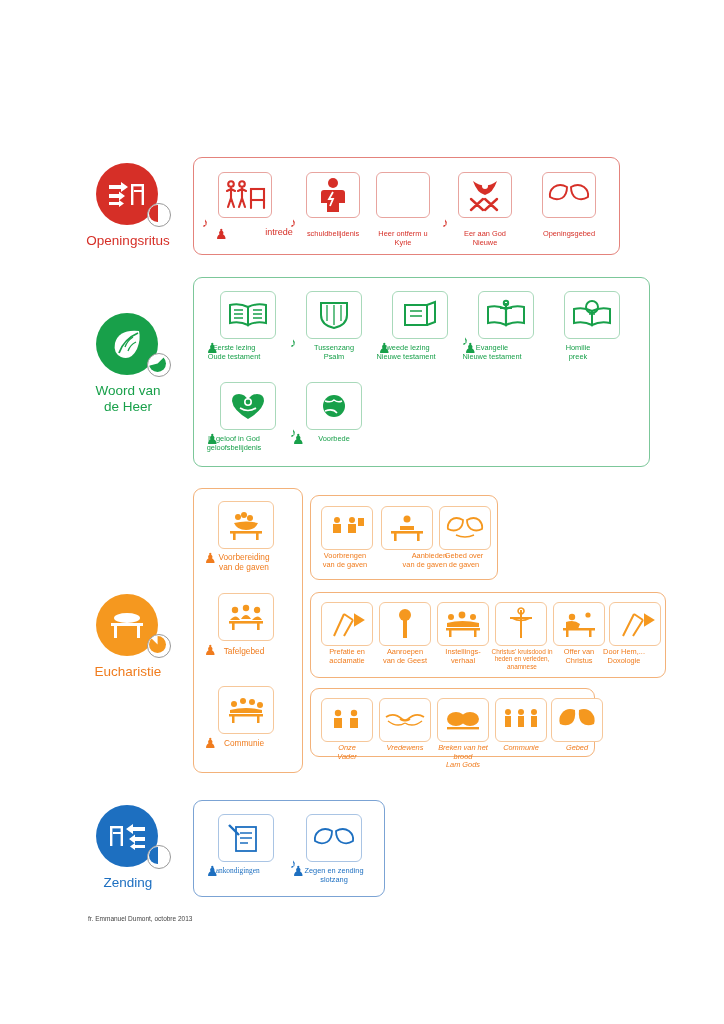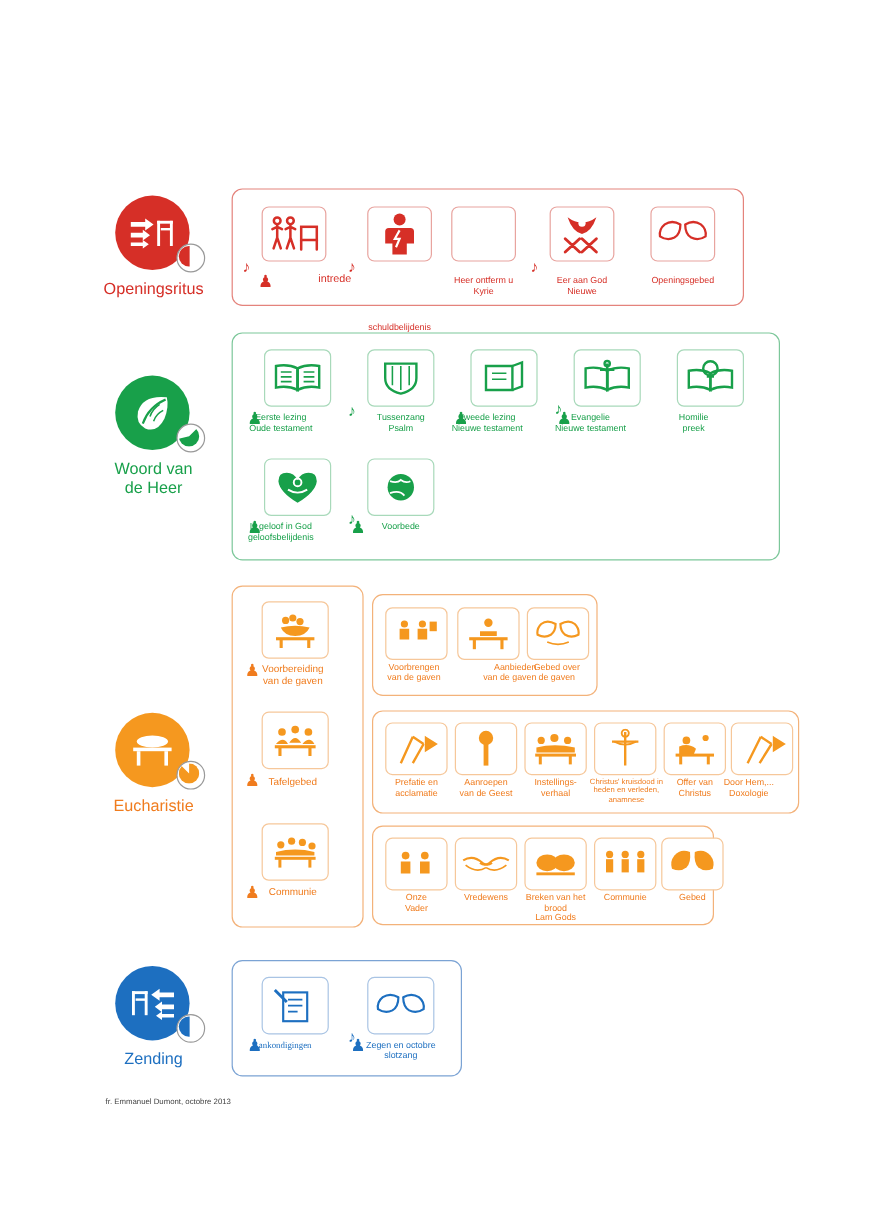--- a/index.html
+++ b/index.html
@@ -123,21 +123,21 @@
       <div class="card bd-red" style="left:112px;top:14px;width:54px;height:46px;">
         <svg width="42" height="38" viewBox="0 0 42 38">
           <g fill="#d62f27">
             <circle cx="21" cy="7" r="5"></circle>
             <path d="M12 14 h18 a3 3 0 0 1 3 3 v10 h-6 v9 h-12 v-9 h-6 v-10 a3 3 0 0 1 3 -3 z"></path>
           </g>
           <path d="M21 16 l-4 7 h4 l-3 7" fill="none" stroke="#fff" stroke-width="1.8"></path>
         </svg>
       </div>
       <div class="note red" style="left:96px;top:58px;">♪</div>
-      <div class="cap red" style="left: 97px; top: 72px; white-space: pre-line; margin-top: 39px;">schuldbelijdenis</div>
+      <div class="cap red" style="left: 97px; top: 72px; white-space: pre-line;">schuldbelijdenis</div>
 
       <div class="card bd-red" style="left:182px;top:14px;width:54px;height:46px;">
         <span></span>
       </div>
       <div class="cap red" style="left:167px;top:72px;white-space:pre-line;">Heer ontferm u
 Kyrie</div>
 
       <div class="card bd-red" style="left:264px;top:14px;width:54px;height:46px;">
         <svg width="44" height="36" viewBox="0 0 44 36">
           <g fill="#d62f27">
@@ -461,21 +461,21 @@
           <g fill="none" stroke="#f5981f" stroke-width="2">
             <path d="M8 27 l11 -22 M19 5 l9 6 M28 11 l-10 16"></path>
             <path d="M30 6 l8 5 l-8 5z" fill="#f5981f"></path>
           </g>
         </svg>
       </div>
       <div class="cap orange" style="left: 271px; top: 55px; white-space: pre-line;">Door Hem,...
 Doxologie</div>
     </div>
 
-    <div class="sec-box box-orange" style="left:310px;top:688px;width:285px;height:83px;">
+    <div class="sec-box box-orange" style="left:310px;top:688px;width:285px;height:69px;font-style:italic;">
       <div class="card bd-orange" style="left:10px;top:9px;width:52px;height:44px;">
         <svg width="40" height="30" viewBox="0 0 40 30">
           <g fill="#f5981f">
             <circle cx="11" cy="8" r="3.2"></circle>
               <path d="M7 13 h8 v10 h-8z M8 23 l-1 7 M14 23 l1 7"></path>
             <circle cx="27" cy="8" r="3.2"></circle>
               <path d="M23 13 h8 v10 h-8z M24 23 l-1 7 M30 23 l1 7"></path>
           </g>
         </svg>
       </div>
@@ -573,19 +573,19 @@
       <div class="card bd-blue" style="left:112px;top:13px;">
         <svg width="44" height="26" viewBox="0 0 44 26">
           <g fill="none" stroke="#1d6fc0" stroke-width="1.8" stroke-linejoin="round">
             <path d="M20 6 q-7 -4 -13 0 q-5 4 -4 10 q6 4 12 1 q5 -3 5 -11z"></path>
             <path d="M24 6 q7 -4 13 0 q5 4 4 10 q-6 4 -12 1 q-5 -3 -5 -11z"></path>
           </g>
         </svg>
       </div>
       <div class="note blue" style="left:96px;top:56px;">♪</div>
       <div class="person blue" style="left:98px;top:64px;font-size:14px;">♟</div>
-      <div class="cap blue" style="left: 98px; top: 66px; white-space: pre-line;">Zegen en octobre
+      <div class="cap blue" style="left: 98px; top: 66px; white-space: pre-line;">Zegen en zending
 slotzang</div>
     </div>
   </div>
 
   <div class="footer">fr. Emmanuel Dumont, octobre 2013</div>
 </div>
 
 </body></html>

